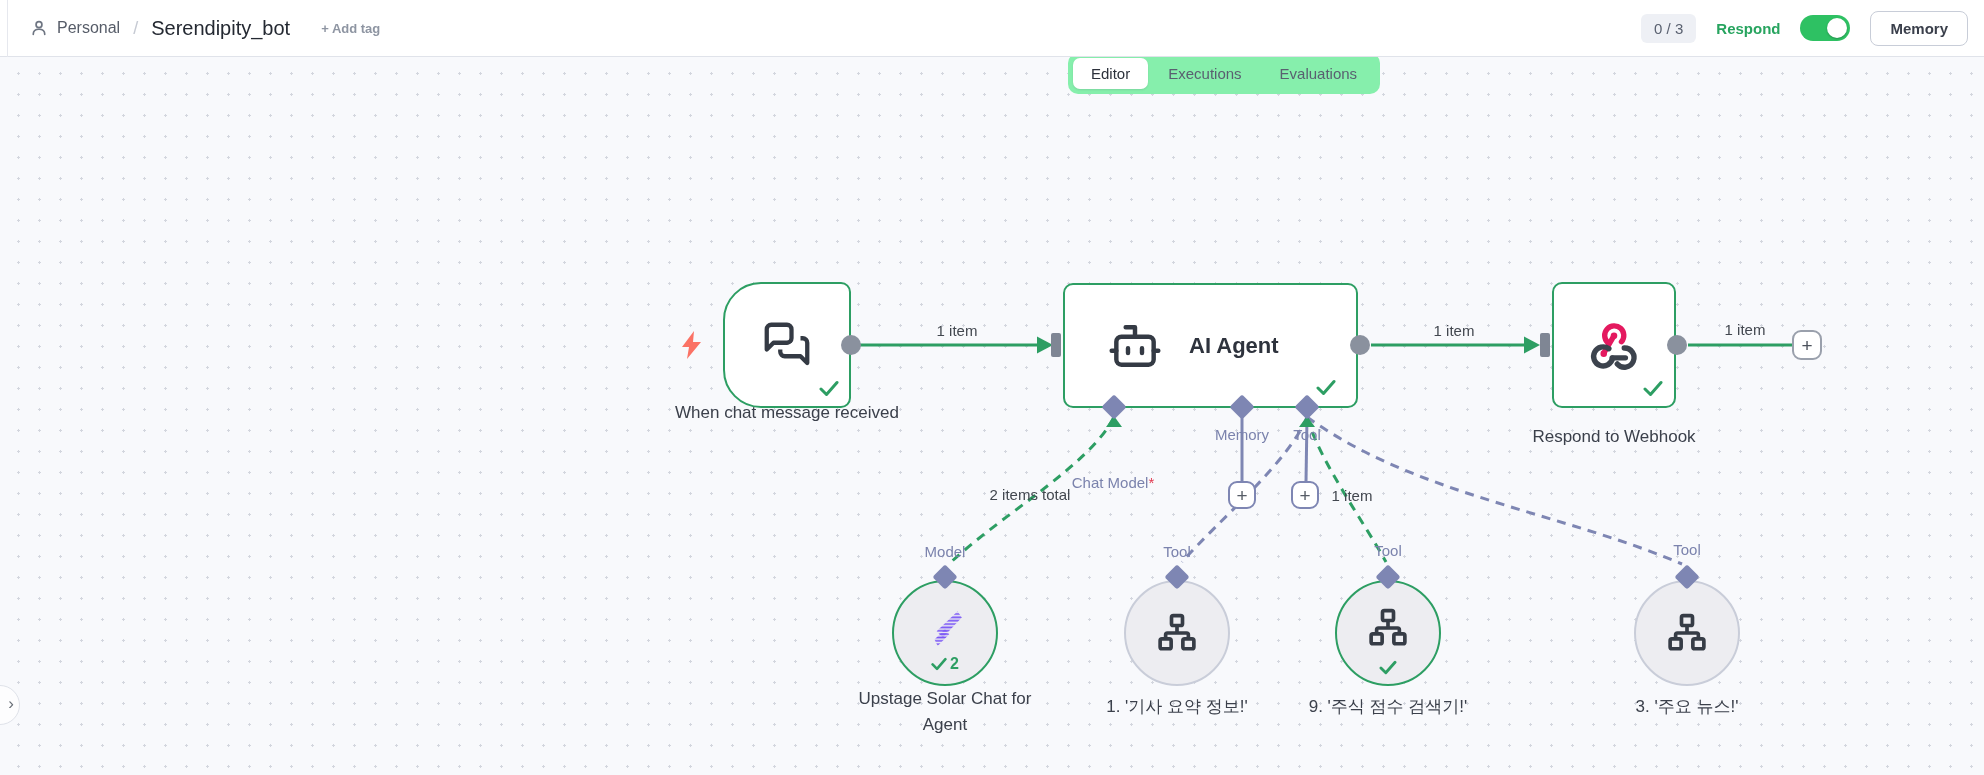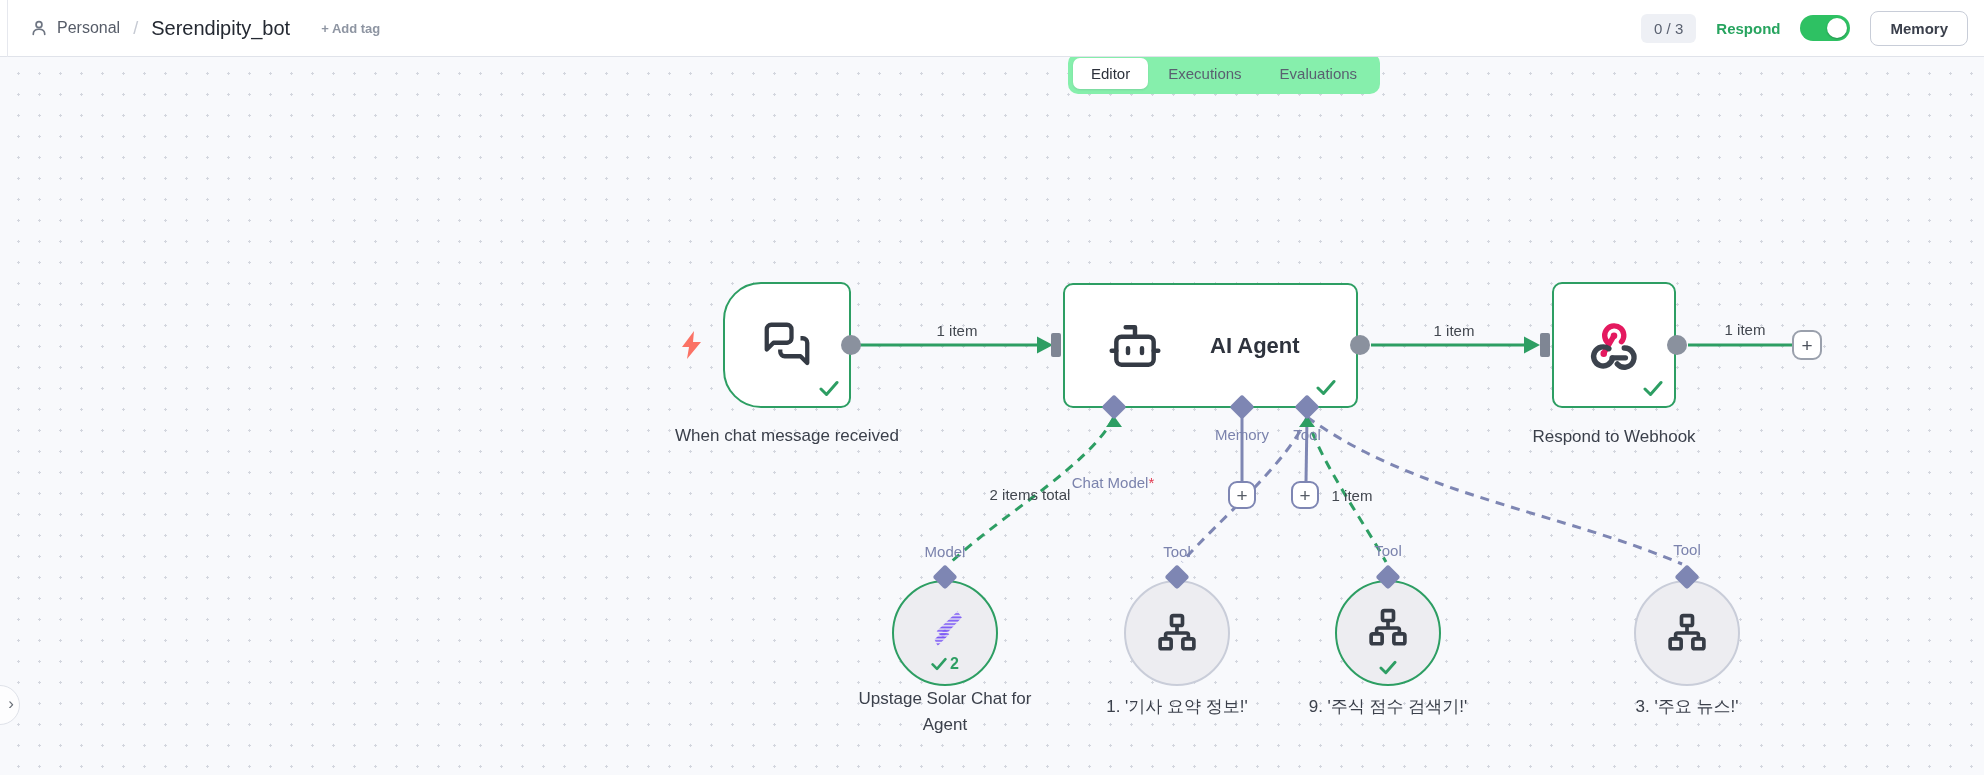--- a/index.html
+++ b/index.html
@@ -155,30 +155,30 @@
       <svg width="54" height="54" viewBox="0 0 24 24">
         <path d="M14 9 a2 2 0 0 1 -2 2 H6 l-3 3 V5 a2 2 0 0 1 2-2 h7 a2 2 0 0 1 2 2 z" fill="#fff" stroke="#343a44" stroke-width="1.9" stroke-linejoin="round"></path>
         <path d="M18 9 h1 a2 2 0 0 1 2 2 v9 l-3-3 h-7 a2 2 0 0 1 -2-2 v-1" fill="#fff" stroke="#343a44" stroke-width="1.9" stroke-linejoin="round"></path>
       </svg>
     </div>
     <svg class="check-corner" style="right:10px;bottom:9px;" width="20" height="17" viewBox="0 0 20 17">
       <polyline points="2,9 7.5,14.5 18,2.5" fill="none" stroke="#2d9e63" stroke-width="3" stroke-linecap="round" stroke-linejoin="round"></polyline>
     </svg>
   </div>
   <div class="port-circle" style="left:841px;top:335px;"></div>
-  <div class="node-label" style="left:787px;top:423px;width:250px;">When chat message received</div>
+  <div class="node-label" style="left:787px;top:400px;width:250px;">When chat message received</div>
   <div class="canvas-label" style="left:957px;top:330px;">1 item</div>
 
   <div class="node rounded" style="left:1063px;top:283px;width:295px;height:125px;display:flex;align-items:center;padding-left:42px;gap:26px;">
     <svg width="56" height="56" viewBox="0 0 24 24">
       <path d="M12 8 V4 H8" fill="none" stroke="#343a44" stroke-width="1.9" stroke-linecap="round" stroke-linejoin="round"></path>
       <rect x="4" y="8" width="16" height="12" rx="2.2" fill="none" stroke="#343a44" stroke-width="1.9"></rect>
       <path d="M2 14 h2 M20 14 h2 M9 13 v2 M15 13 v2" fill="none" stroke="#343a44" stroke-width="1.9" stroke-linecap="round"></path>
     </svg>
-    <span style="font-size:22px;font-weight:600;color:#2e333d;margin-left:21px;">AI Agent</span>
+    <span style="font-size:22px;font-weight:600;color:#2e333d;">AI Agent</span>
     <svg class="check-corner" style="right:20px;bottom:10px;" width="20" height="17" viewBox="0 0 20 17">
       <polyline points="2,9 7.5,14.5 18,2.5" fill="none" stroke="#2d9e63" stroke-width="3" stroke-linecap="round" stroke-linejoin="round"></polyline>
     </svg>
   </div>
   <div class="port-rect" style="left:1051px;top:333px;"></div>
   <div class="port-circle" style="left:1350px;top:335px;"></div>
   <div class="diamond" style="left:1105px;top:398px;"></div>
   <div class="diamond" style="left:1233px;top:398px;"></div>
   <div class="diamond" style="left:1298px;top:398px;"></div>
   <div class="port-label" style="left:1113px;top:434px;margin-top:48px;"><span>Chat Model</span><span class="req">*</span></div>

